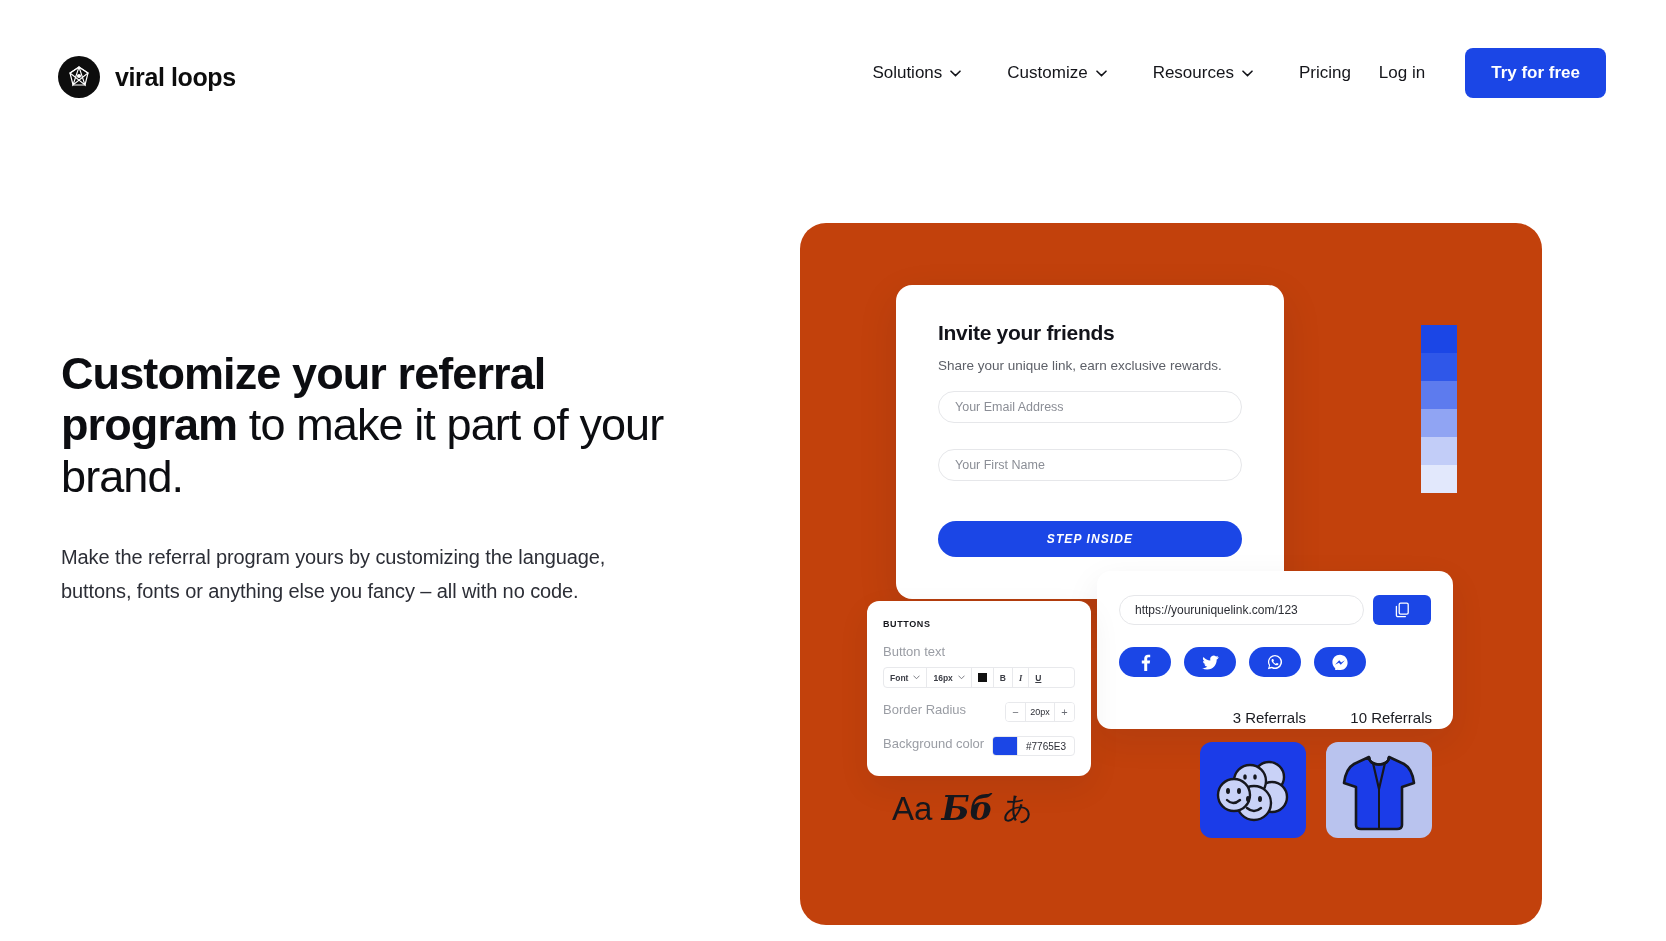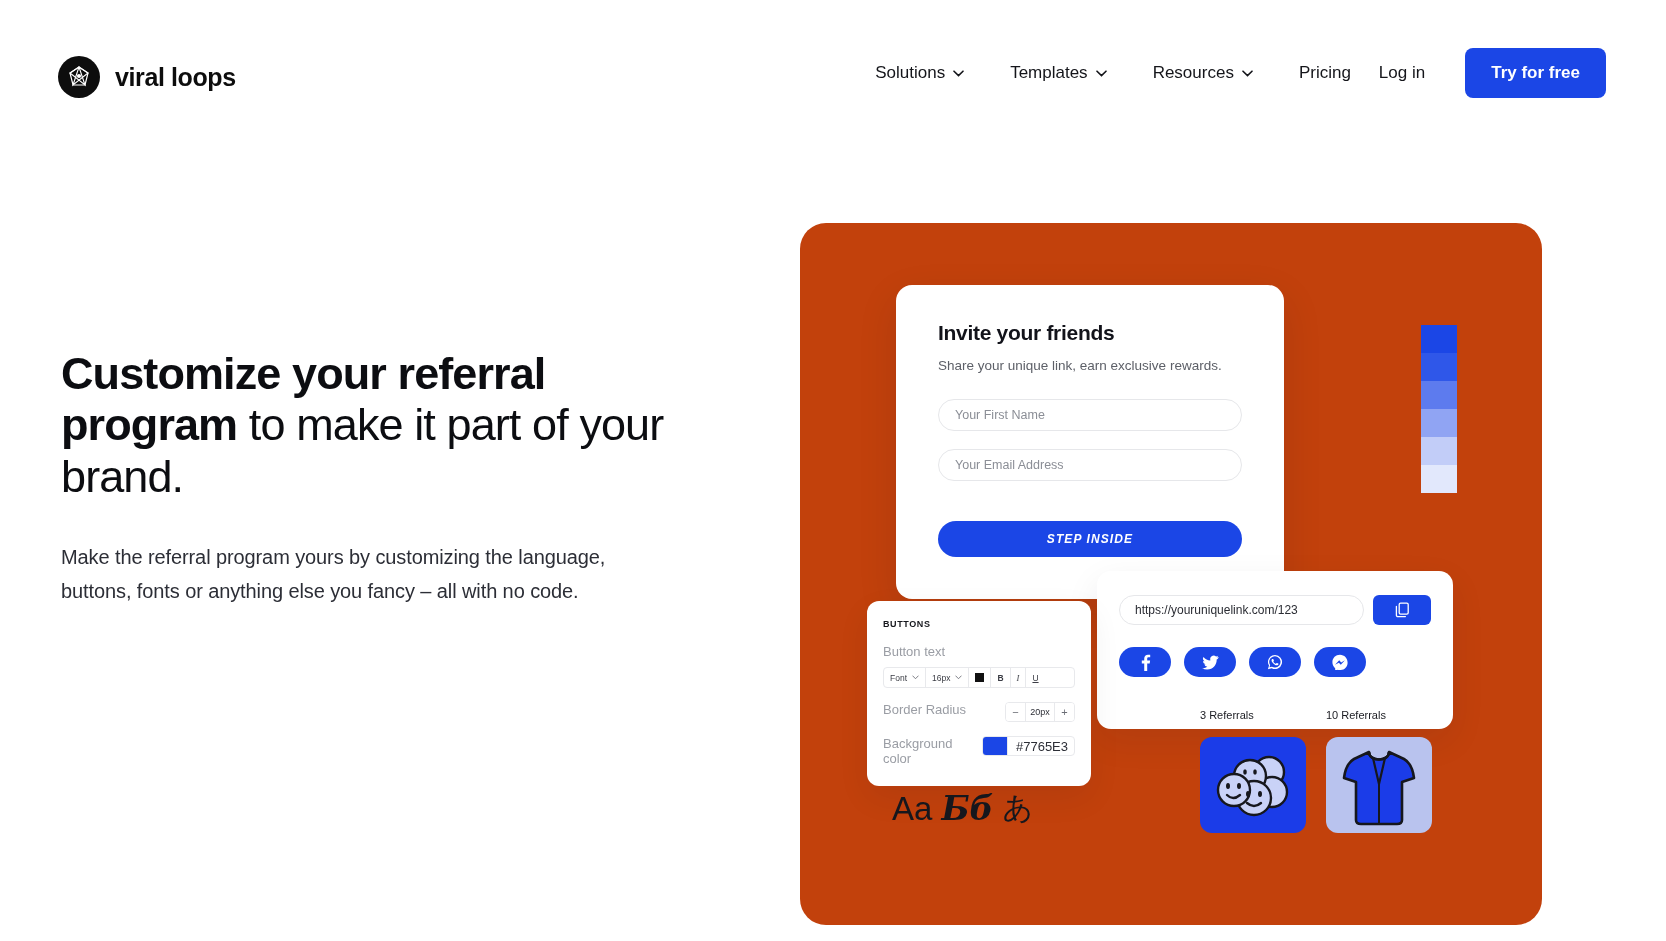--- a/index.html
+++ b/index.html
@@ -185,20 +185,21 @@
     height: 21px; overflow: hidden;
     background: #fff;
   }
   .tb-cell {
     display: flex; align-items: center; justify-content: center;
     gap: 5px;
     border-right: 1px solid #e8e9ec;
     font-size: 8.5px; color: #3b3d45;
     padding: 0 6px;
     cursor: pointer;
+    font-weight: bold;
   }
   .tb-cell:last-child { border-right: none; }
   .tb-chev { width: 7px; height: 5px; display: block; }
   .swatch-black { width: 9px; height: 9px; background: #111; }
   .tb-b { font-weight: bold; }
   .tb-i { font-style: italic; font-family: "Liberation Serif", serif; }
   .tb-u { text-decoration: underline; }
 
   .st-row {
     margin-top: 14px;
@@ -222,42 +223,42 @@
     border-right: 1px solid #e8e9ec;
     height: 100%; display: flex; align-items: center; justify-content: center;
   }
   .color-field {
     display: flex; align-items: center;
     border: 1px solid #e8e9ec; border-radius: 4px;
     height: 20px; overflow: hidden;
   }
   .color-chip { width: 24px; height: 100%; flex: none; }
   .color-hex {
-    font-size: 13px; color: #2c2e36;
+    font-size: 10px; color: #2c2e36;
     padding: 0 8px; display: flex; align-items: center;
     border-left: 1px solid #e8e9ec; height: 100%;
   }
 
   
   .type-sample {
     position: absolute; left: 92px; top: 565px;
     font-size: 33px; color: #16171d;
     display: flex; align-items: center; gap: 9px;
   }
   .ts-cyr { font-weight: bold; font-style: italic; font-family: "DejaVu Serif", serif; }
   .ts-jp { font-family: "DejaVu Sans", sans-serif; font-size: 30px; }
 
   
   .rewards {
     position: absolute; left: 400px; top: 486px;
     display: flex; gap: 20px;
   }
   .reward { width: 106px; }
   .reward-cap {
-    text-align: left; font-size: 11px;
+    text-align: right; font-size: 15px;
     color: #1a1b21; margin-bottom: 16px;
   }
   .reward-tile {
     width: 106px; height: 96px; border-radius: 12px;
     display: flex; align-items: center; justify-content: center;
     overflow: hidden;
   }
   .tile-a { background: #1b3ce8; }
   .tile-b { background: #b9c3ee; }
 </style>
@@ -281,21 +282,21 @@
   <nav class="nav">
 
     <div class="nav-item">
       <span>Solutions</span>
       <svg class="chev" viewBox="0 0 11 7">
         <path d="M1 1.2 L5.5 5.6 L10 1.2" fill="none" stroke="#14151a" stroke-width="1.6" stroke-linecap="round"></path>
       </svg>
     </div>
 
     <div class="nav-item">
-      <span>Templates</span>
+      <span>Customize</span>
       <svg class="chev" viewBox="0 0 11 7">
         <path d="M1 1.2 L5.5 5.6 L10 1.2" fill="none" stroke="#14151a" stroke-width="1.6" stroke-linecap="round"></path>
       </svg>
     </div>
 
     <div class="nav-item">
       <span>Resources</span>
       <svg class="chev" viewBox="0 0 11 7">
         <path d="M1 1.2 L5.5 5.6 L10 1.2" fill="none" stroke="#14151a" stroke-width="1.6" stroke-linecap="round"></path>
       </svg>
@@ -326,22 +327,22 @@
       <i style="background: rgb(47, 87, 233);"></i>
       <i style="background: rgb(93, 123, 238);"></i>
       <i style="background: rgb(144, 164, 243);"></i>
       <i style="background: rgb(194, 205, 248);"></i>
       <i style="background: rgb(226, 232, 252);"></i>
     </div>
 
     <div class="invite-card">
       <div class="invite-title">Invite your friends</div>
       <div class="invite-sub">Share your unique link, earn exclusive rewards.</div>
+      <div class="field">Your Email Address</div>
       <div class="field first">Your First Name</div>
-      <div class="field">Your Email Address</div>
       <button class="invite-btn">STEP INSIDE</button>
     </div>
 
     <div class="share-card">
       <div class="url-row">
         <div class="url-box">https://youruniquelink.com/123</div>
         <button class="copy-btn">
           <svg width="15" height="16" viewBox="0 0 15 16">
             <rect x="4.2" y="1.2" width="9" height="11" rx="1.4" fill="none" stroke="#fff" stroke-width="1.3"></rect>
             <path d="M10.4 14.6 H2.8 A1.4 1.4 0 0 1 1.4 13.2 V4.4" fill="none" stroke="#fff" stroke-width="1.3" stroke-linecap="round"></path>

